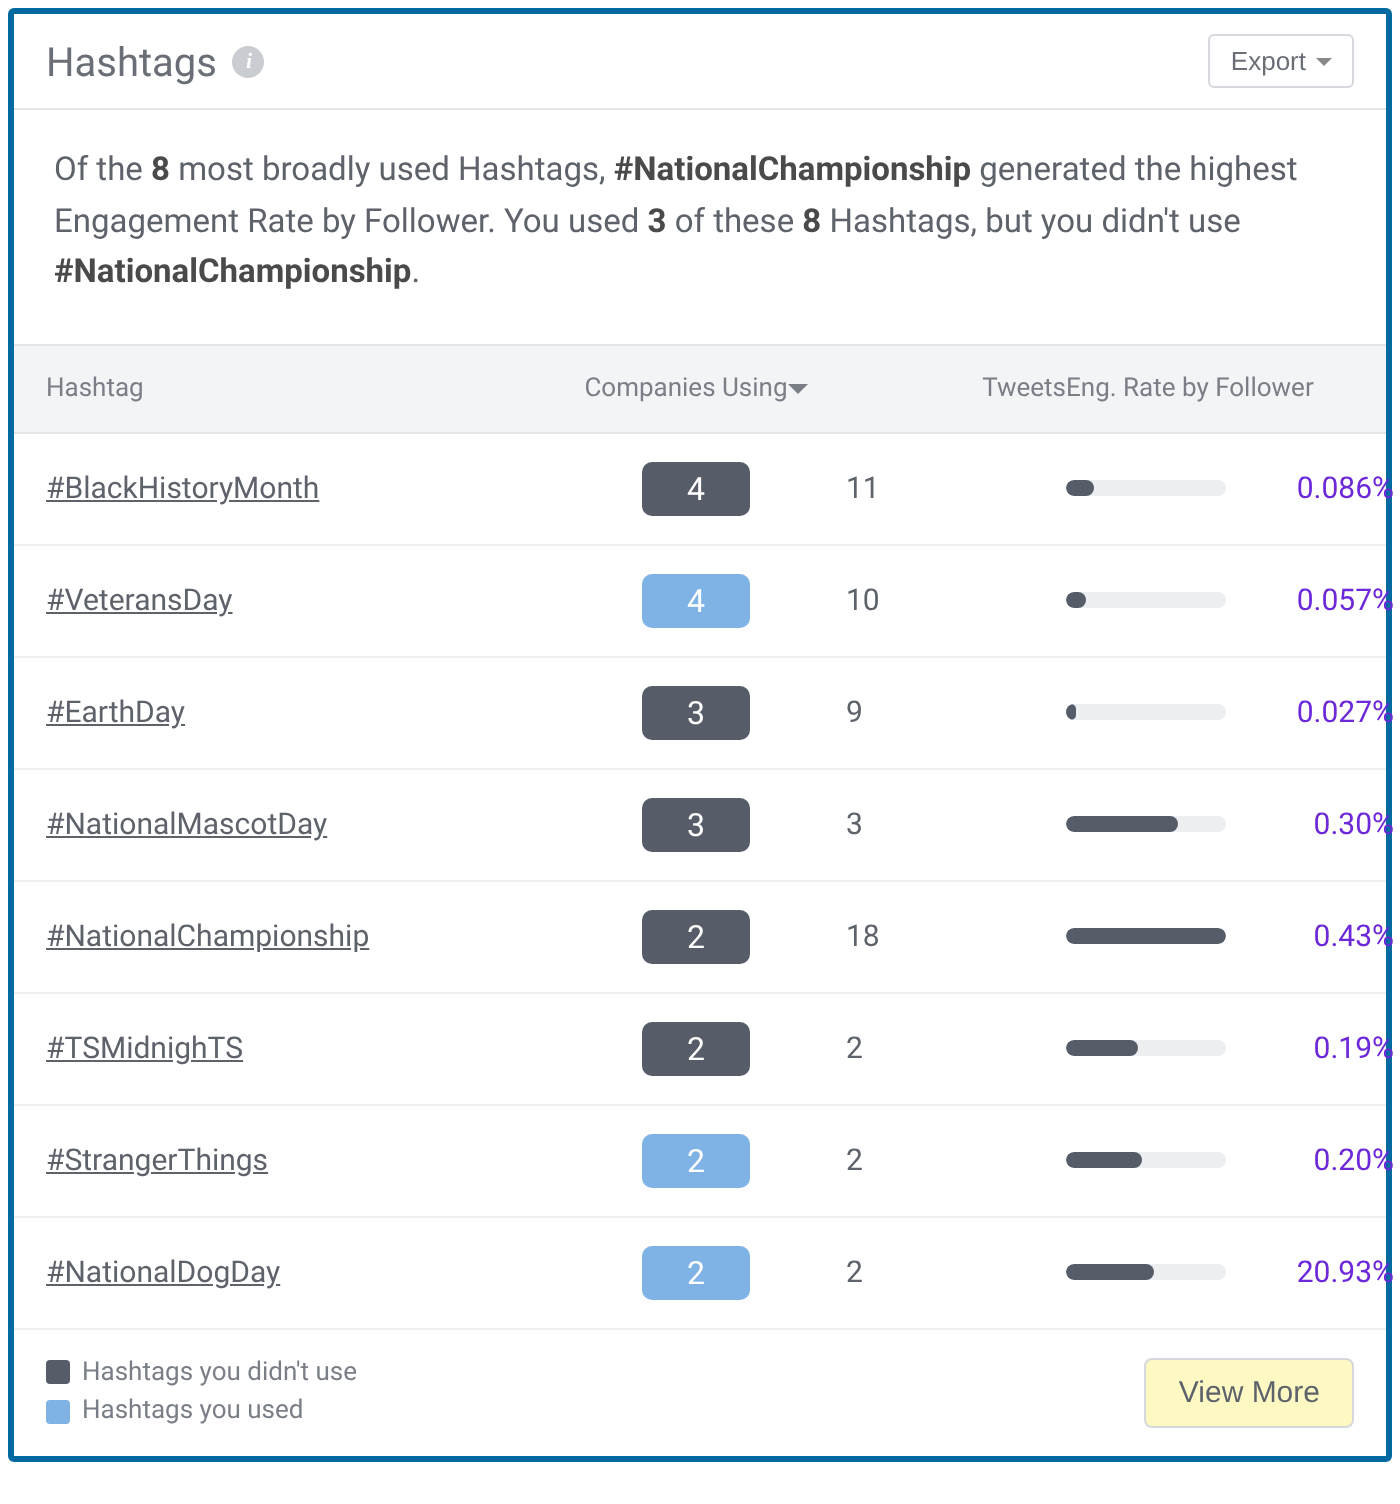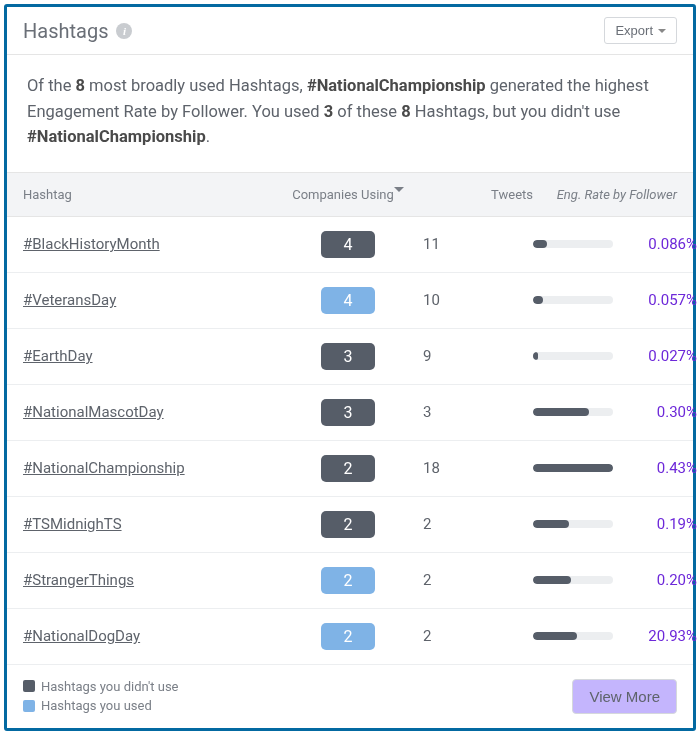--- a/index.html
+++ b/index.html
@@ -75,23 +75,23 @@
     display: flex;
     align-items: center;
     background: #f3f4f6;
     border-top: 1px solid #e5e5e5;
     border-bottom: 1px solid #e5e5e5;
     font-size: 13px;
     color: #7a7f87;
     padding: 14px 16px;
   }
   .col-hashtag { flex: 0 0 250px; }
-  .col-companies { flex: 0 0 150px; text-align: center; display:flex; justify-content:center; gap:0;}
+  .col-companies { flex: 0 0 150px; text-align: center; display:flex; align-items:center; justify-content:center; gap:0;}
   .col-tweets { flex: 0 0 110px; text-align: right; }
-  .col-eng { flex: 1 1 auto; text-align: right; font-style: italic; }
+  .col-eng { flex: 1 1 auto; text-align: left; }
   .sort-caret {
     width: 0; height: 0;
     border-left: 5px solid transparent;
     border-right: 5px solid transparent;
     border-top: 5px solid #7a7f87;
   }
   .row {
     display: flex;
     align-items: center;
     padding: 14px 16px;
@@ -139,21 +139,21 @@
     justify-content: space-between;
     padding: 12px 16px;
   }
   .legend { font-size: 13px; color: #7a7f87; line-height: 1.5; }
   .legend-row { display: flex; align-items: center; gap: 6px; }
   .sq { width: 12px; height: 12px; border-radius: 2px; }
   .sq.used { background: #7fb3e6; }
   .sq.not-used { background: #565d68; }
   .view-more {
     border: 1px solid #d5d8dc;
-    background: #c4b5fd;
+    background: #fef9c3;
     border-radius: 4px;
     padding: 8px 16px;
     font-size: 15px;
     color: #5e636b;
     cursor: pointer;
   }
 </style>
 </head>
 <body>
 

